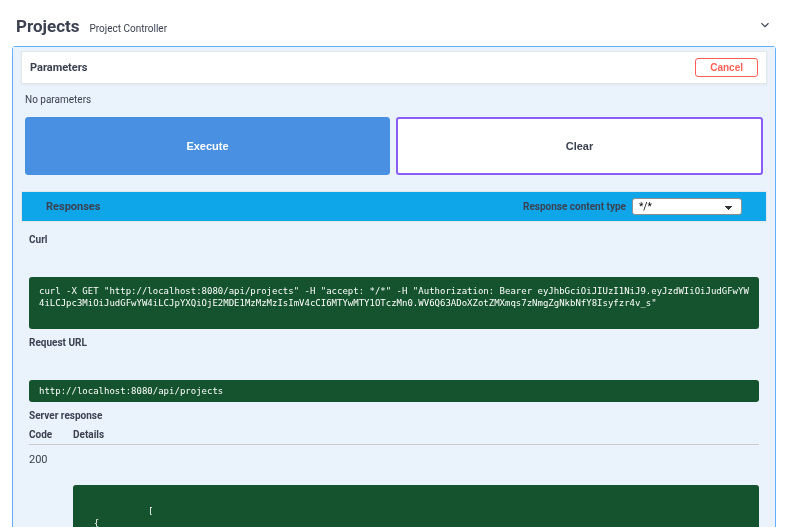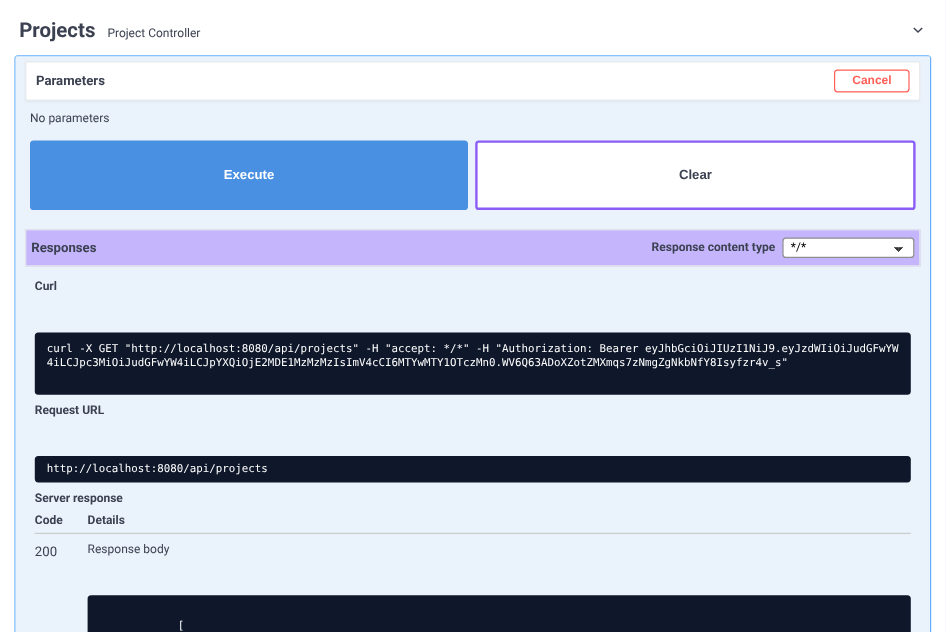--- a/index.html
+++ b/index.html
@@ -104,23 +104,23 @@
   .btn-clear {
     background: #fff;
     color: #3b4151;
     border: 2px solid #8b5cf6;
   }
 
   .responses-bar {
     display: flex;
     align-items: center;
     justify-content: space-between;
-    background: #c4b5fd;
+    background: #0ea5e9;
     border: 1px solid #e4e7ea;
-    padding: 6px 4px;
+    padding: 6px 24px;
   }
   .rct-group { display: flex; align-items: center; gap: 6px; }
   .rct-label { font-size: 10px; font-weight: 700; }
   .rct-select {
     border: 1px solid #8f8f8f;
     background: #fff;
     font-size: 10px;
     padding: 2px 30px 2px 6px;
     border-radius: 3px;
     font-family: inherit;
@@ -128,21 +128,21 @@
     appearance: none;
     background-image: linear-gradient(45deg, transparent 50%, #333 50%), linear-gradient(135deg, #333 50%, transparent 50%);
     background-position: calc(100% - 12px) 7px, calc(100% - 8px) 7px;
     background-size: 4px 4px, 4px 4px;
     background-repeat: no-repeat;
   }
 
   .resp-inner { padding: 4px 8px 8px; }
   .subhead { font-size: 10px; font-weight: 700; margin: 8px 0 4px; color: #3b4151; }
   .codeblock {
-    background: #0f172a;
+    background: #14532d;
     color: #fff;
     font-family: ui-monospace, Menlo, Consolas, monospace;
     font-size: 9px;
     line-height: 1.35;
     padding: 8px 10px;
     border-radius: 3px;
     white-space: pre-wrap;
     word-break: break-all;
     position: relative;
     margin-top: 32px;
@@ -228,21 +228,20 @@
 
       <div class="subhead">Server response</div>
       <div class="tbl-headrow">
         <div class="col-code">Code</div>
         <div class="col-details">Details</div>
       </div>
 
       <div class="resp-body-row">
         <div class="col-code status-code">200</div>
         <div class="col-details details-wrap">
-          <span class="small-label">Response body</span>
           <div class="codeblock">
             <span>[
   {
     "id": "ff8080817d96a181017d96a33b530000",
     "projectName": "Project One",
     "projectCode": "P01"
   }
 ]</span>
             <button class="btn-download">Download</button>
           </div>

